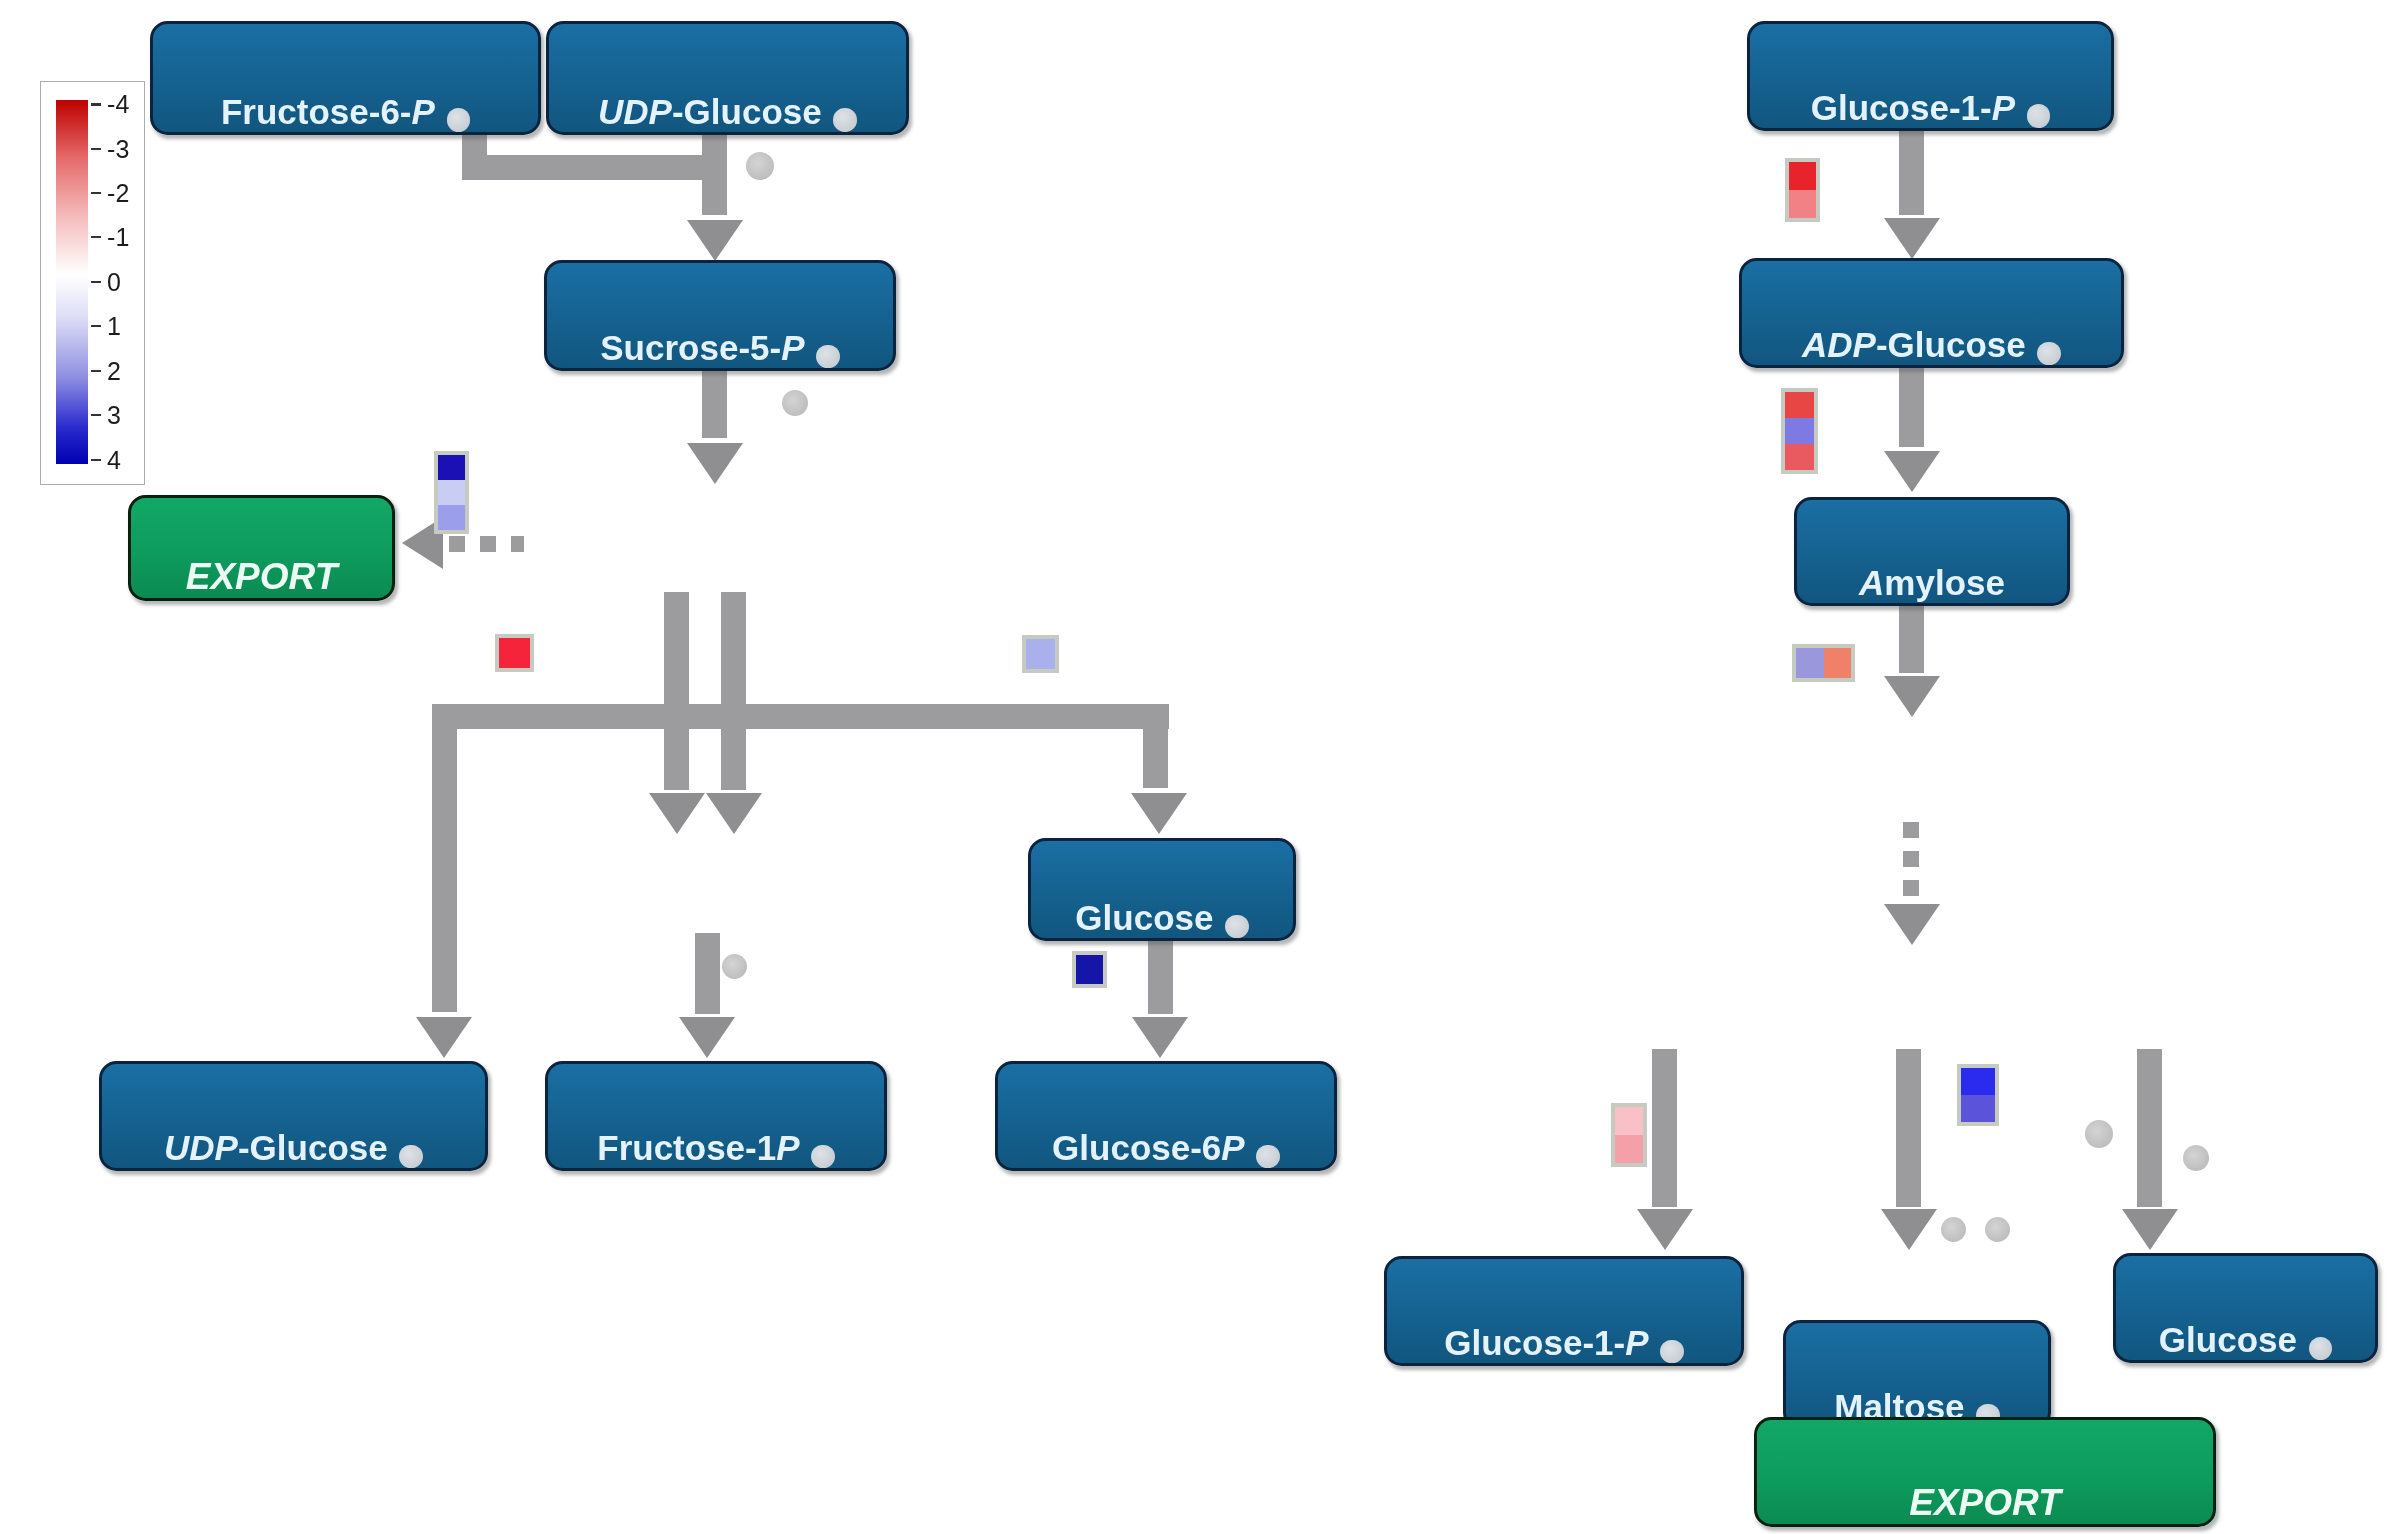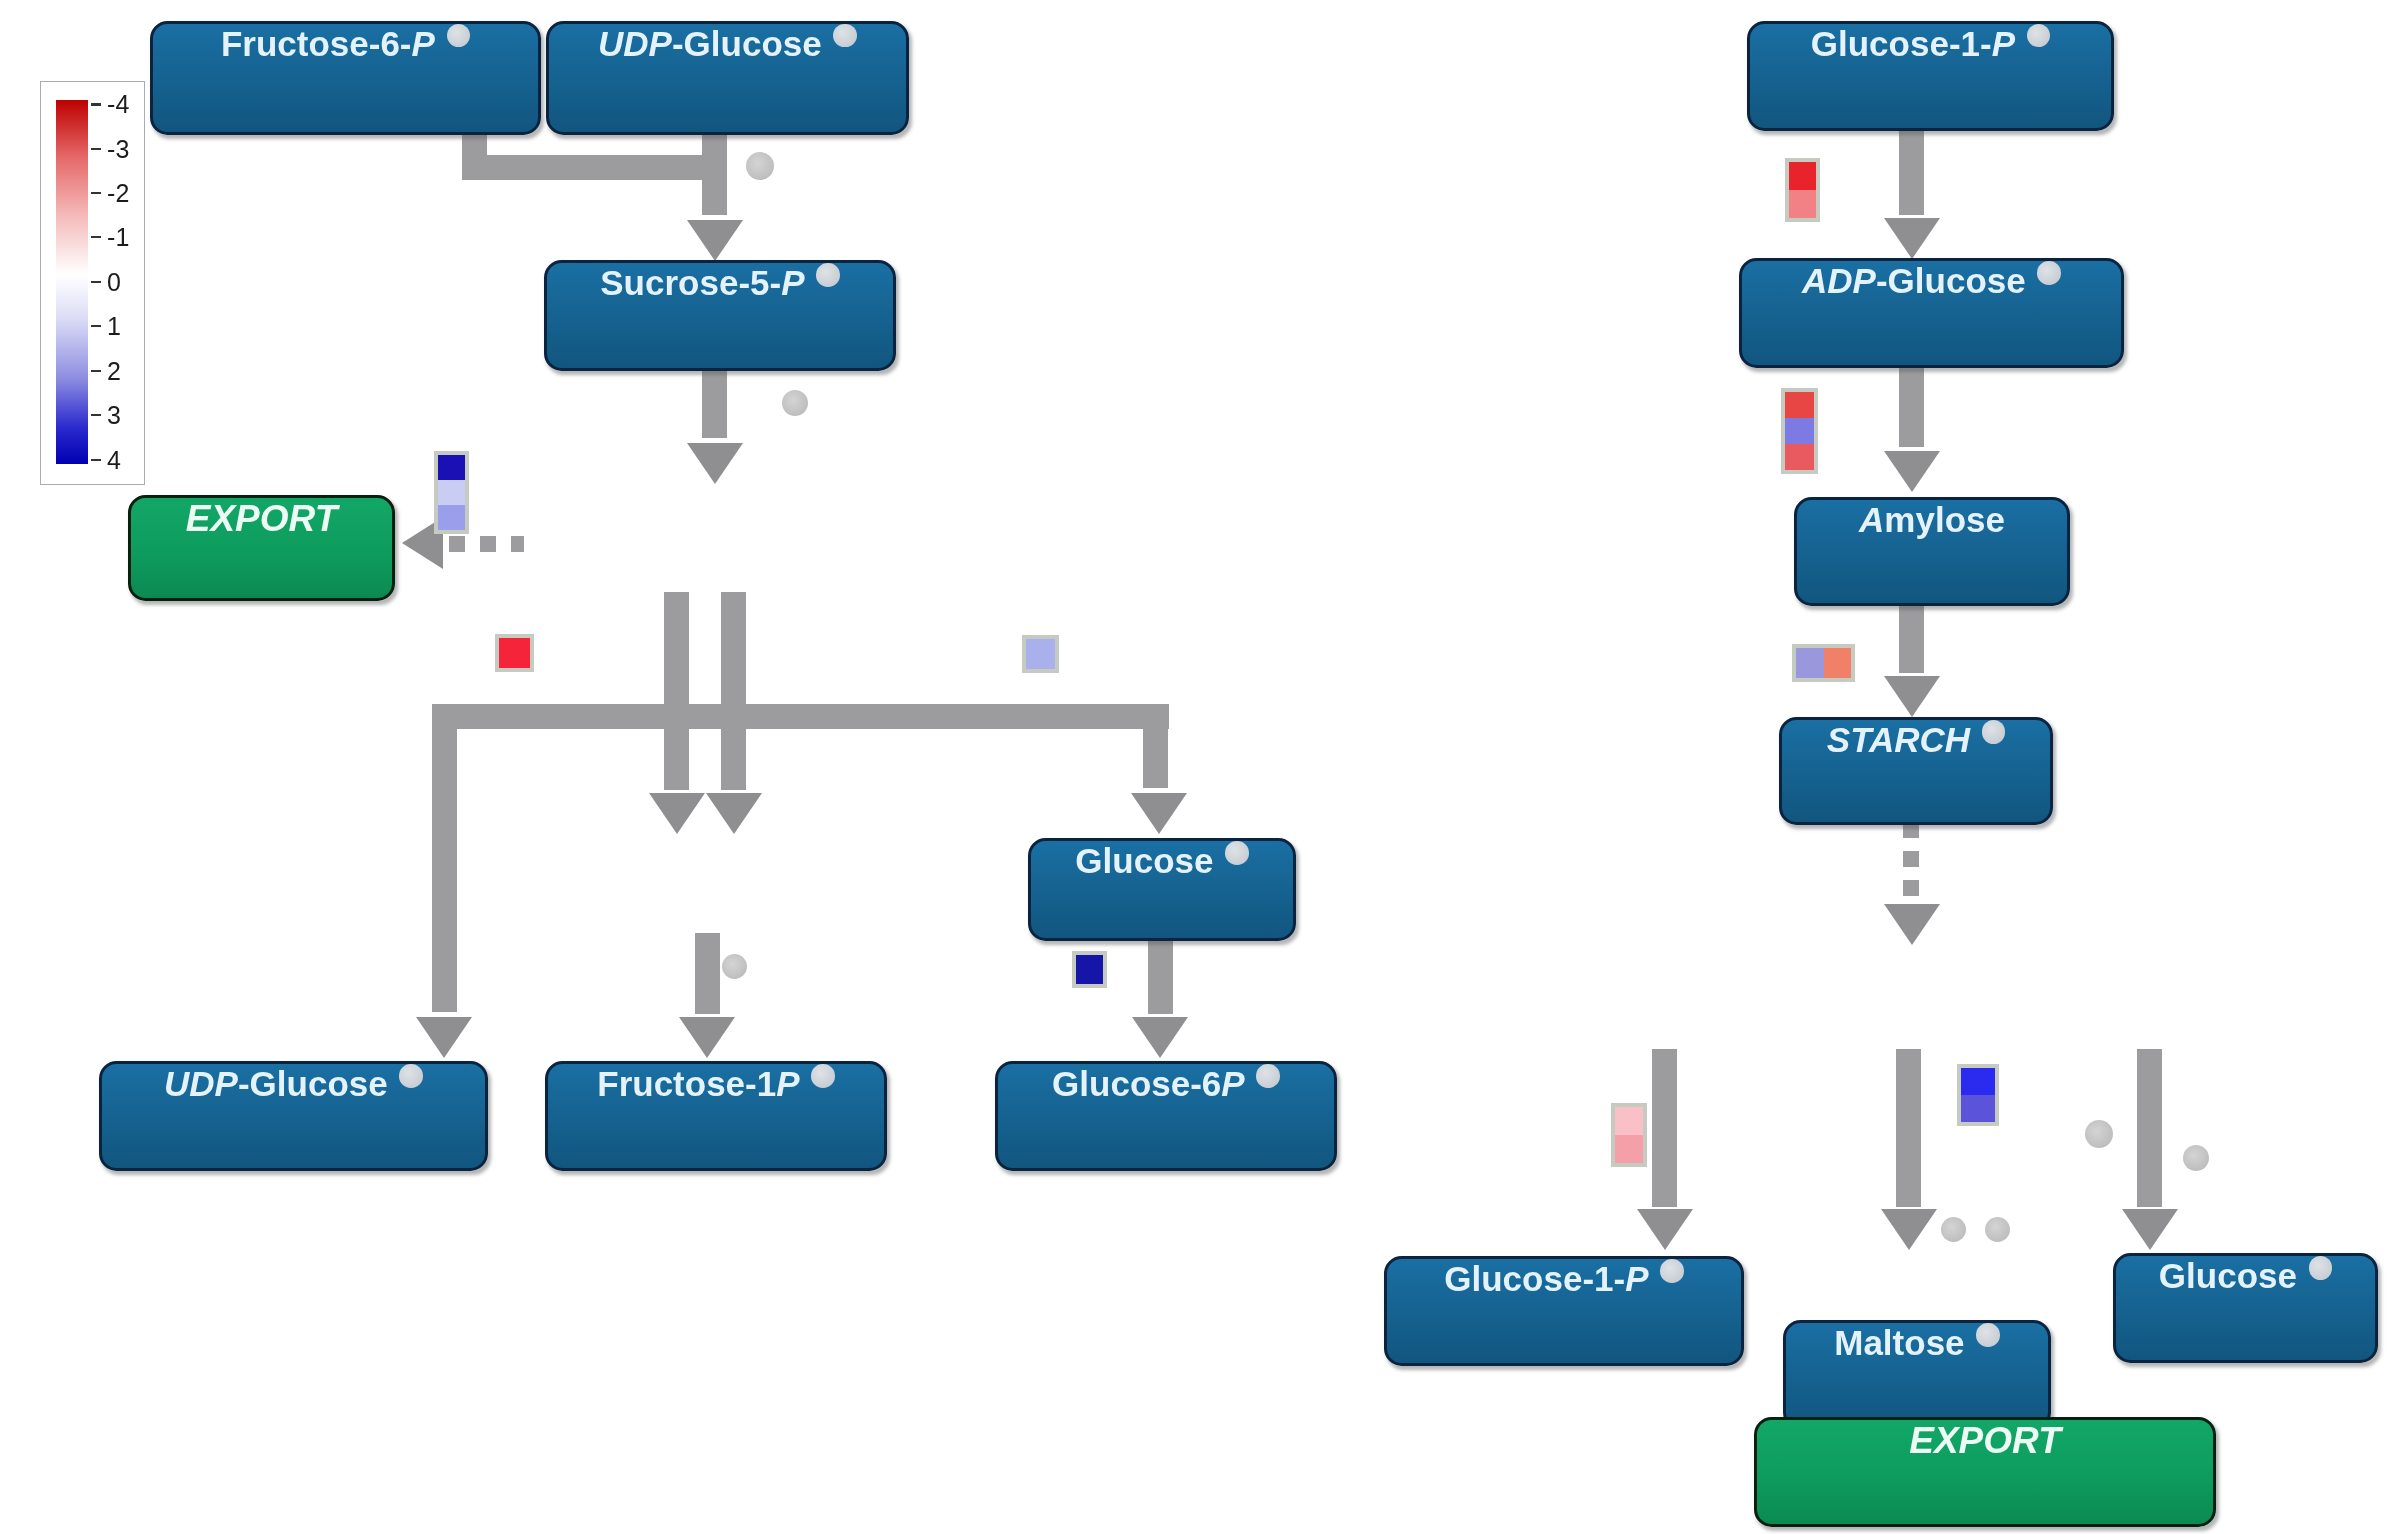--- a/index.html
+++ b/index.html
@@ -1,20 +1,20 @@
 <!DOCTYPE html>
 <html style="font-size:11.7px"><head>
 <meta charset="utf-8">
 <style>
   html,body{margin:0;padding:0;background:#fff;}
   #canvas{position:relative;width:2389px;height:1535px;background:#fff;overflow:hidden;
           font-family:"Liberation Sans",sans-serif;}
 
   
-  .node{position:absolute;display:flex;align-items:flex-start;justify-content:center;
+  .node{position:absolute;display:flex;align-items:flex-end;justify-content:center;
         background:linear-gradient(180deg,#1A6FA3 0%,#15618F 55%,#11567F 100%);
         border:3.7px solid #0A2440;border-radius:17.6px;color:#E4F2FB;
         font-weight:bold;font-size:35px;letter-spacing:0px;
         box-shadow:2.9px 3.7px 3.7px rgba(90,90,90,.45);}
   .node .em{font-style:italic;}
   .node.green{background:linear-gradient(180deg,#12A767 0%,#0E9C5E 55%,#0B8A51 100%);
         border-color:#04200F;color:#ECFBF3;font-style:italic;}
   .dot-in{display:inline-block;width:23.5px;height:23.5px;border-radius:50%;
         background:radial-gradient(circle at 40% 38%,#DDE2E6,#BFC6CC);margin-left:11.7px;flex:none;}
 
@@ -219,24 +219,20 @@
   </div>
   <div class="node" style="left:1739px;top:258px;width:379px;height:104px">
     <span class="em">ADP</span>
       <span>-Glucose</span>
       <span class="dot-in"></span>
   </div>
   <div class="node" style="left:1794px;top:497px;width:270px;height:103px">
     <span class="em">A</span>
       <span>mylose</span>
   </div>
-  <div class="node" style="left:1779px;top:717px;width:268px;height:102px">
-    <span class="em">STARCH</span>
-      <span class="dot-in"></span>
-  </div>
   <div class="node" style="left:1384px;top:1256px;width:354px;height:104px">
     <span>Glucose-1-</span>
       <span class="em">P</span>
       <span class="dot-in"></span>
   </div>
   <div class="node" style="left:1783px;top:1320px;width:262px;height:104px">
     <span>Maltose</span>
       <span class="dot-in"></span>
   </div>
   <div class="node" style="left:2113px;top:1253px;width:259px;height:104px">

